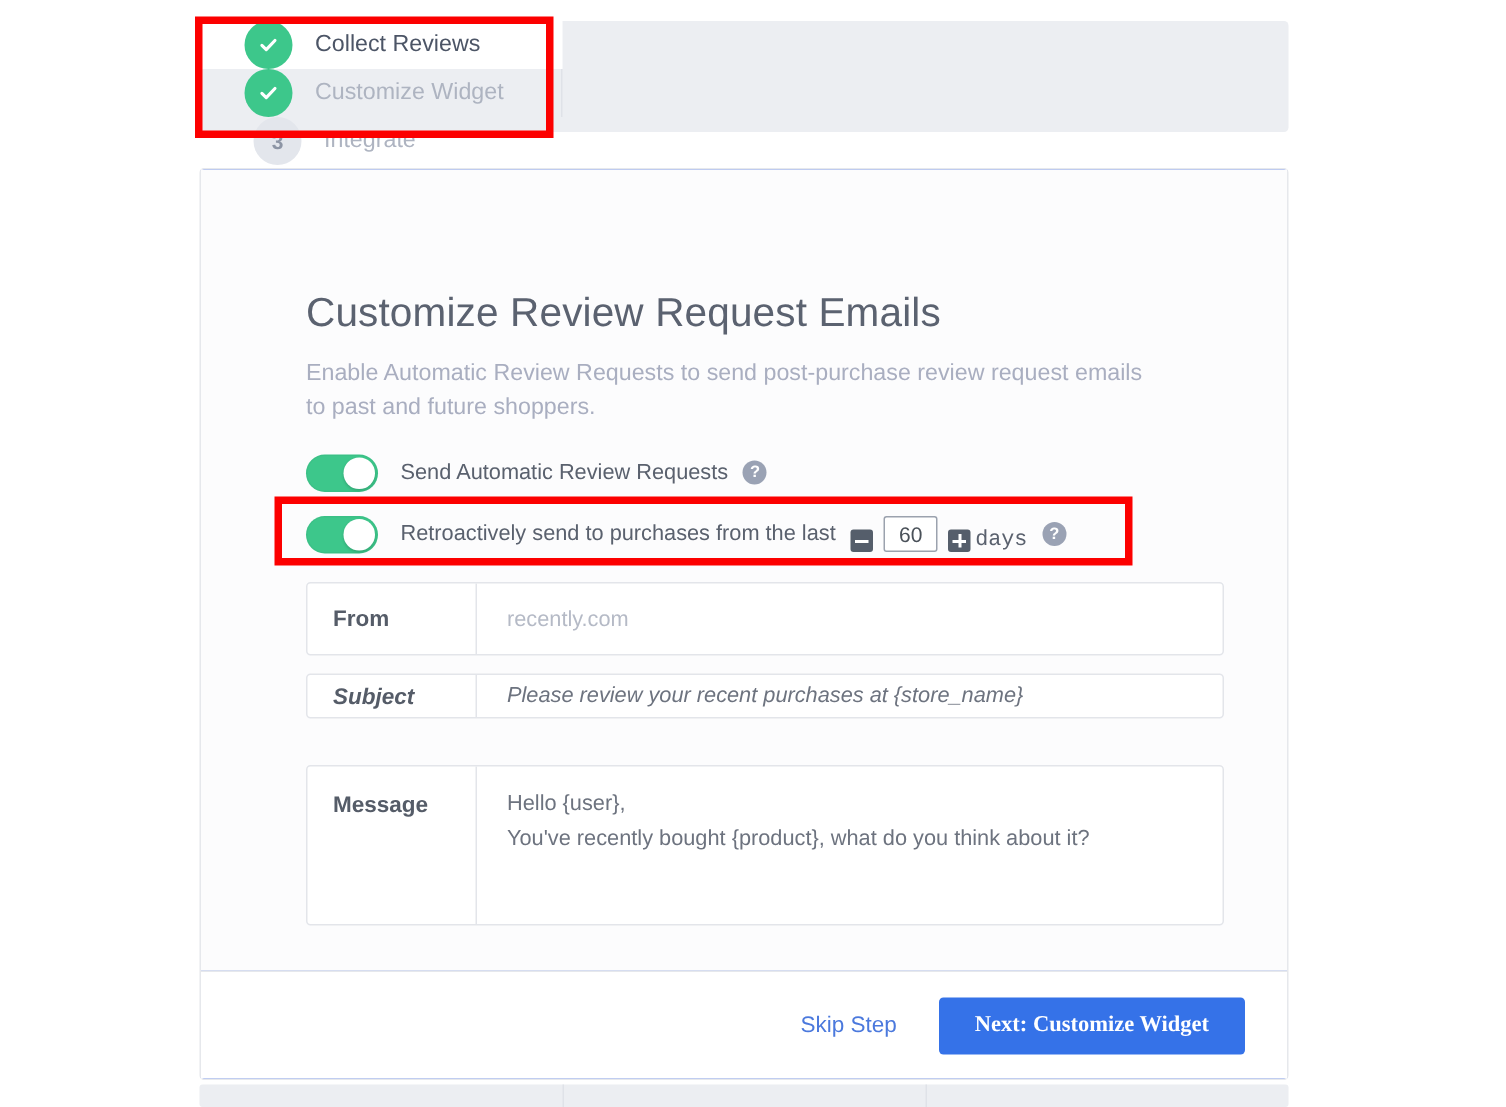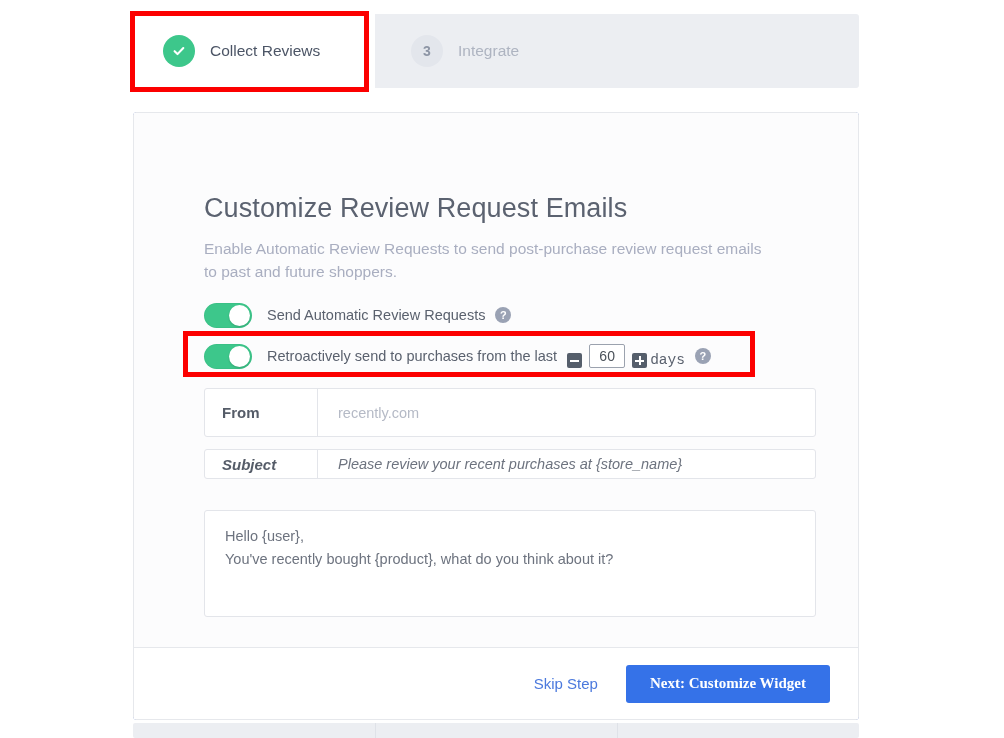--- a/index.html
+++ b/index.html
@@ -20,20 +20,21 @@
     position: absolute;
     left: 133px;
     top: 14px;
     width: 726px;
     height: 74px;
     background: #eceef2;
     border-radius: 3px;
     display: flex;
     align-items: stretch;
     box-sizing: border-box;
+    flex-direction: column;
   }
   .step {
     display: flex;
     align-items: center;
     box-sizing: border-box;
     padding-left: 30px;
     position: relative;
   }
   .step-1 { width: 242px; background: #ffffff; }
   .step-2 { width: 242px; border-right: 1px solid #dfe2e8; }
@@ -332,20 +333,28 @@
 
   <div class="step step-1">
     <div class="step-badge badge-done">
       <svg width="14" height="14" viewBox="0 0 14 14" aria-hidden="true">
         <path d="M2.6 7.2 L5.5 10.1 L11.3 4.0" fill="none" stroke="#ffffff" stroke-width="2.1" stroke-linecap="round" stroke-linejoin="round"></path>
       </svg>
     </div>
     <span class="step-label">Collect Reviews</span>
   </div>
 
+  <div class="step step-2">
+    <div class="step-badge badge-done">
+      <svg width="14" height="14" viewBox="0 0 14 14" aria-hidden="true">
+        <path d="M2.6 7.2 L5.5 10.1 L11.3 4.0" fill="none" stroke="#ffffff" stroke-width="2.1" stroke-linecap="round" stroke-linejoin="round"></path>
+      </svg>
+    </div>
+    <span class="step-label muted">Customize Widget</span>
+  </div>
 
   <div class="step step-3">
     <div class="step-badge badge-todo">
       <span>3</span>
     </div>
     <span class="step-label muted">Integrate</span>
   </div>
 
 </div>
 
@@ -384,20 +393,21 @@
       <div class="field-label">From</div>
       <div class="field-value placeholder">recently.com</div>
     </div>
 
     <div class="field field-subject">
       <div class="field-label">Subject</div>
       <div class="field-value">Please review your recent purchases at {store_name}</div>
     </div>
 
     <div class="field field-message">
+      <div class="field-label">Message</div>
       <div class="field-value">Hello {user},
 You've recently bought {product}, what do you think about it?</div>
     </div>
 
   </div>
 
   <div class="card-footer">
     <a class="skip-link">Skip Step</a>
     <button class="next-btn">Next: Customize Widget</button>
   </div>

